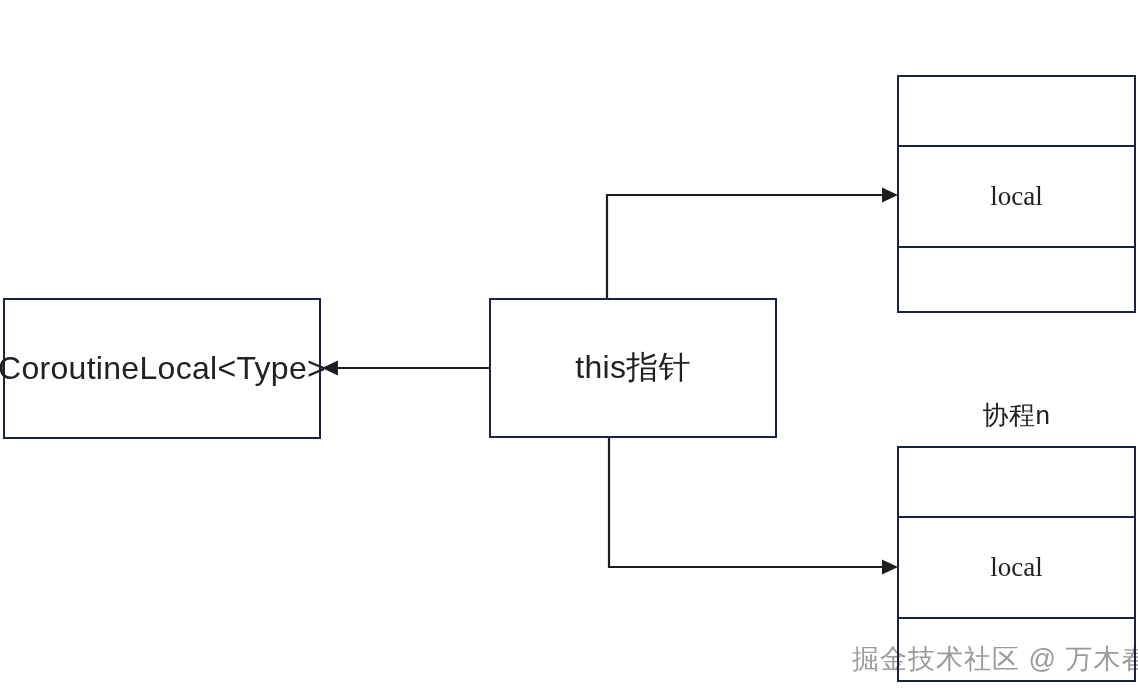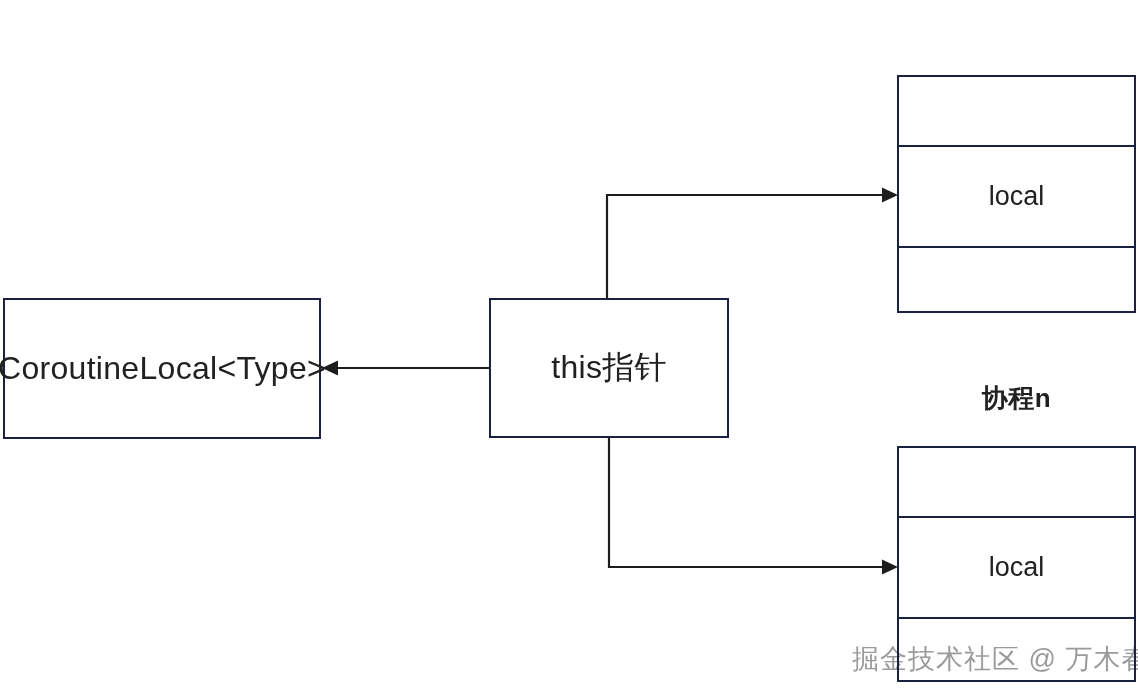--- a/index.html
+++ b/index.html
@@ -42,20 +42,21 @@
     white-space: nowrap;
   }
   .mem-table {
     position: absolute;
     border: 2px solid var(--border, #1b2140);
     box-sizing: border-box;
     display: flex;
     flex-direction: column;
     background: transparent;
     z-index: 2;
+    font-family: Liberation Serif, serif;
   }
   .mem-row {
     box-sizing: border-box;
     display: flex;
     align-items: center;
     justify-content: center;
     font-size: 27px;
     color: var(--text, #212121);
   }
   .mem-row + .mem-row {
@@ -96,32 +97,32 @@
 
 <div id="canvas" style="--bg: #ffffff; --border: #1b2140; --arrow: #1d1d1d; --text: #212121; --watermark: #9b9b9b;">
 
   <div class="watermark">掘金技术社区 @ 万木春</div>
 
 
   <div class="box" style="left:3px; top:298px; width:318px; height:141px;">
     <span class="box-text">CoroutineLocal&lt;Type&gt;</span>
   </div>
 
-  <div class="box" style="left:489px; top:298px; width:240px; height:140px;">
+  <div class="box" style="left:489px; top:298px; width:288px; height:140px;">
     <span class="box-text">this指针</span>
   </div>
 
 
   <div class="mem-table" style="left:897px; top:75px; width:239px; height:238px;">
     <div class="mem-row" style="height:68px;"></div>
     <div class="mem-row" style="height:101px;">local</div>
     <div class="mem-row" style="flex:1;"></div>
   </div>
 
-  <div class="node-title" style="left:897px; top:383px; width:239px;font-weight:bold;">协程n</div>
+  <div class="node-title" style="left:897px; top:400px; width:239px;">协程n</div>
 
   <div class="mem-table" style="left:897px; top:446px; width:239px; height:236px;">
     <div class="mem-row" style="height:68px;"></div>
     <div class="mem-row" style="height:101px;">local</div>
     <div class="mem-row" style="flex:1;"></div>
   </div>
 
   <svg id="arrow-layer" viewBox="0 0 1138 688" xmlns="http://www.w3.org/2000/svg">
 
     <g>

